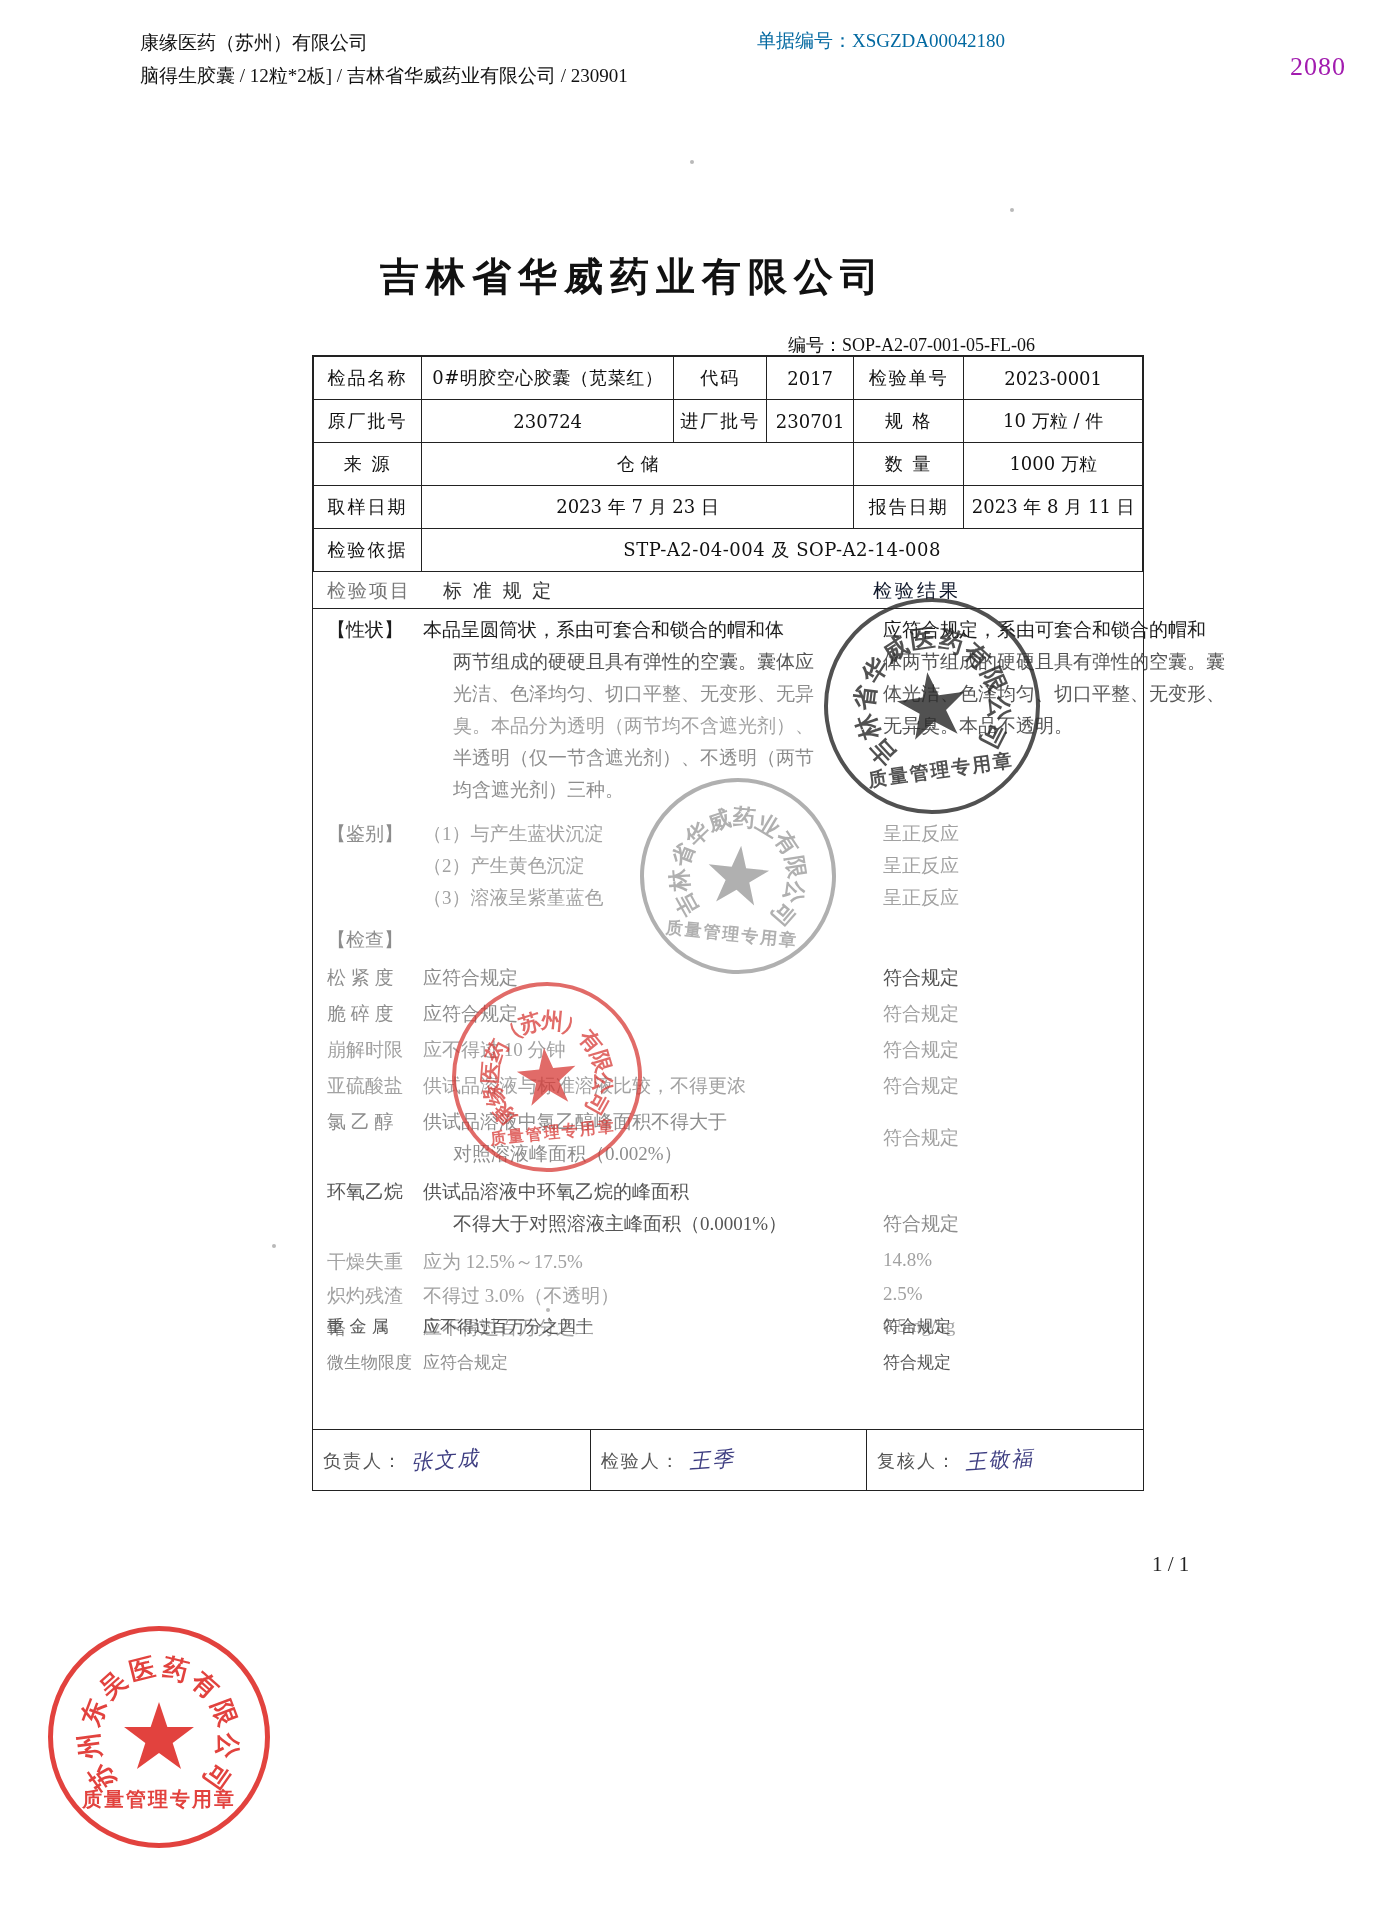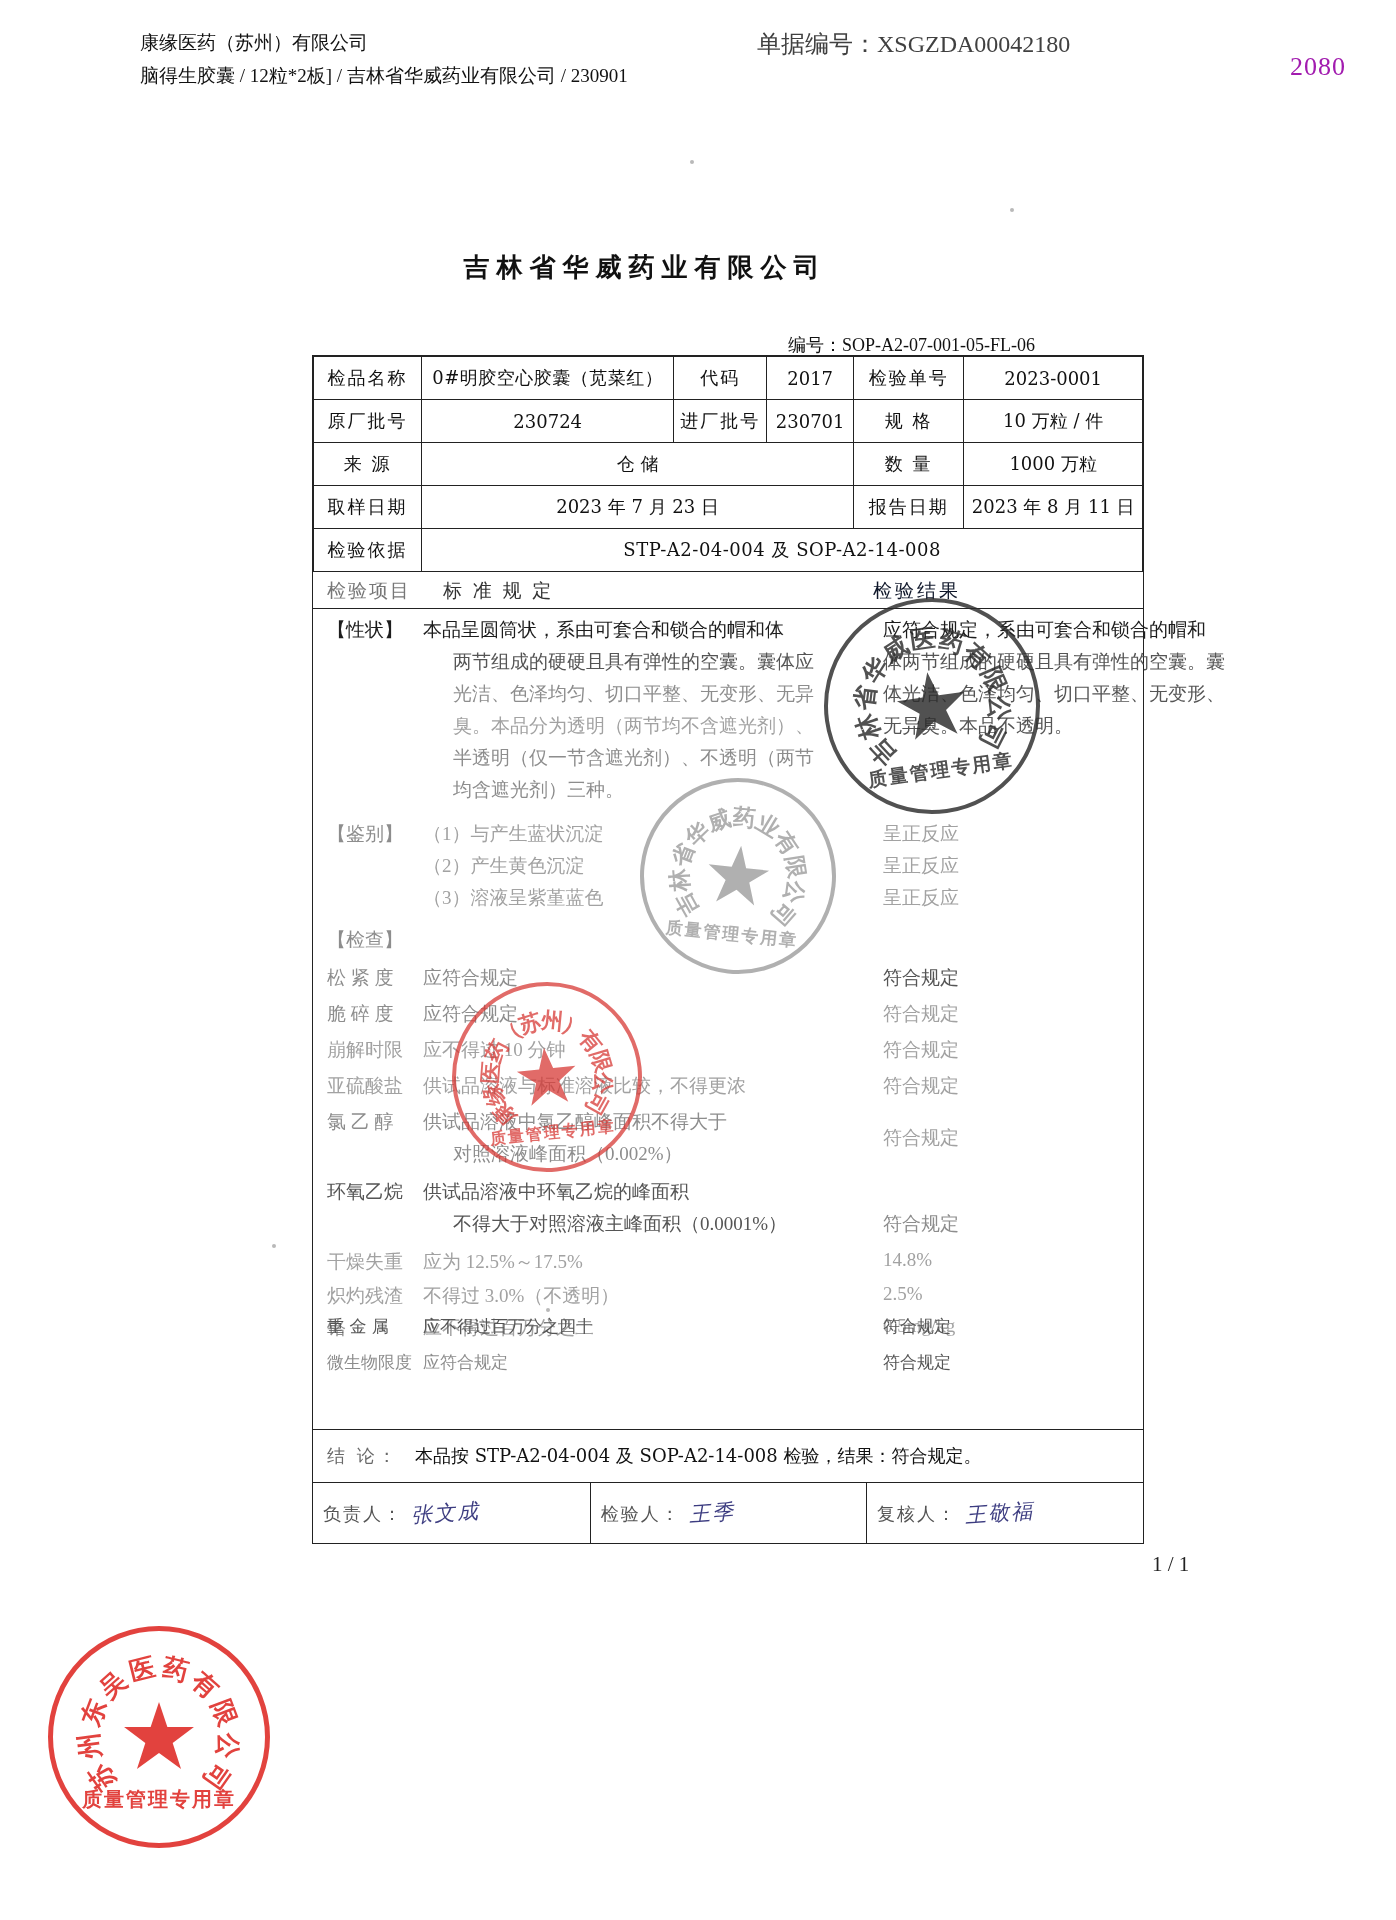--- a/index.html
+++ b/index.html
@@ -31,22 +31,22 @@
     font-size: 19px;
     line-height: 33px;
     color: #111;
     white-space: nowrap;
   }
   .hdr-left .line2 { font-size: 19px; }
   .hdr-right {
     position: absolute;
     left: 757px;
     top: 2px;
-    font-size: 24px;
-    color: #404040;
+    font-size: 19px;
+    color: #0369a1;
     white-space: nowrap;
   }
   .hdr-page-num {
     position: absolute;
     left: 1290px;
     top: 26px;
     font-size: 26px;
     color: #a21caf;
     letter-spacing: 1px;
     font-family: "Liberation Serif", serif;
@@ -55,25 +55,25 @@
   
   .doc {
     position: absolute;
     left: 0;
     top: 0;
     width: 1396px;
     height: 1920px;
   }
   .doc-title {
     position: absolute;
-    left: 12px;
+    left: 0;
     top: 250px;
     width: 1266px;
     text-align: center;
-    font-size: 26px;
+    font-size: 39px;
     letter-spacing: 7px;
     font-weight: bold;
     color: #111;
     font-family: "DejaVu Serif", serif;
   }
   .doc-subtitle {
     position: absolute;
     left: 0;
     top: 292px;
     width: 1396px;
@@ -412,24 +412,20 @@
     <div style="position:relative;height:80px;font-size:17px;font-family:'DejaVu Serif',serif;">
       <div class="r-item mid" style="position:absolute;left:14px;top:-34px">重 金 属</div>
       <div class="mid" style="position:absolute;left:110px;top:-34px">应不得过百万分之四十</div>
       <div class="mid" style="position:absolute;left:570px;top:-34px">符合规定</div>
 
       <div class="faint" style="position:absolute;left:14px;top:2px">微生物限度</div>
       <div class="faint" style="position:absolute;left:110px;top:2px">应符合规定</div>
       <div class="mid" style="position:absolute;left:570px;top:2px">符合规定</div>
     </div>
 
-    <div class="conc">
-      <div class="c-lbl">结  论：</div>
-      <div class="c-txt">本品按 STP-A2-04-004 及 SOP-A2-14-008 检验，结果：符合规定。</div>
-    </div>
 
     <table class="sign">
       <tbody>
           <tr>
         <td style="width:33.4%">
           <span>负责人：</span><span class="sig-ink">张文成</span>
         </td>
         <td style="width:33.3%">
           <span>检验人：</span><span class="sig-ink">王季</span>
         </td>

